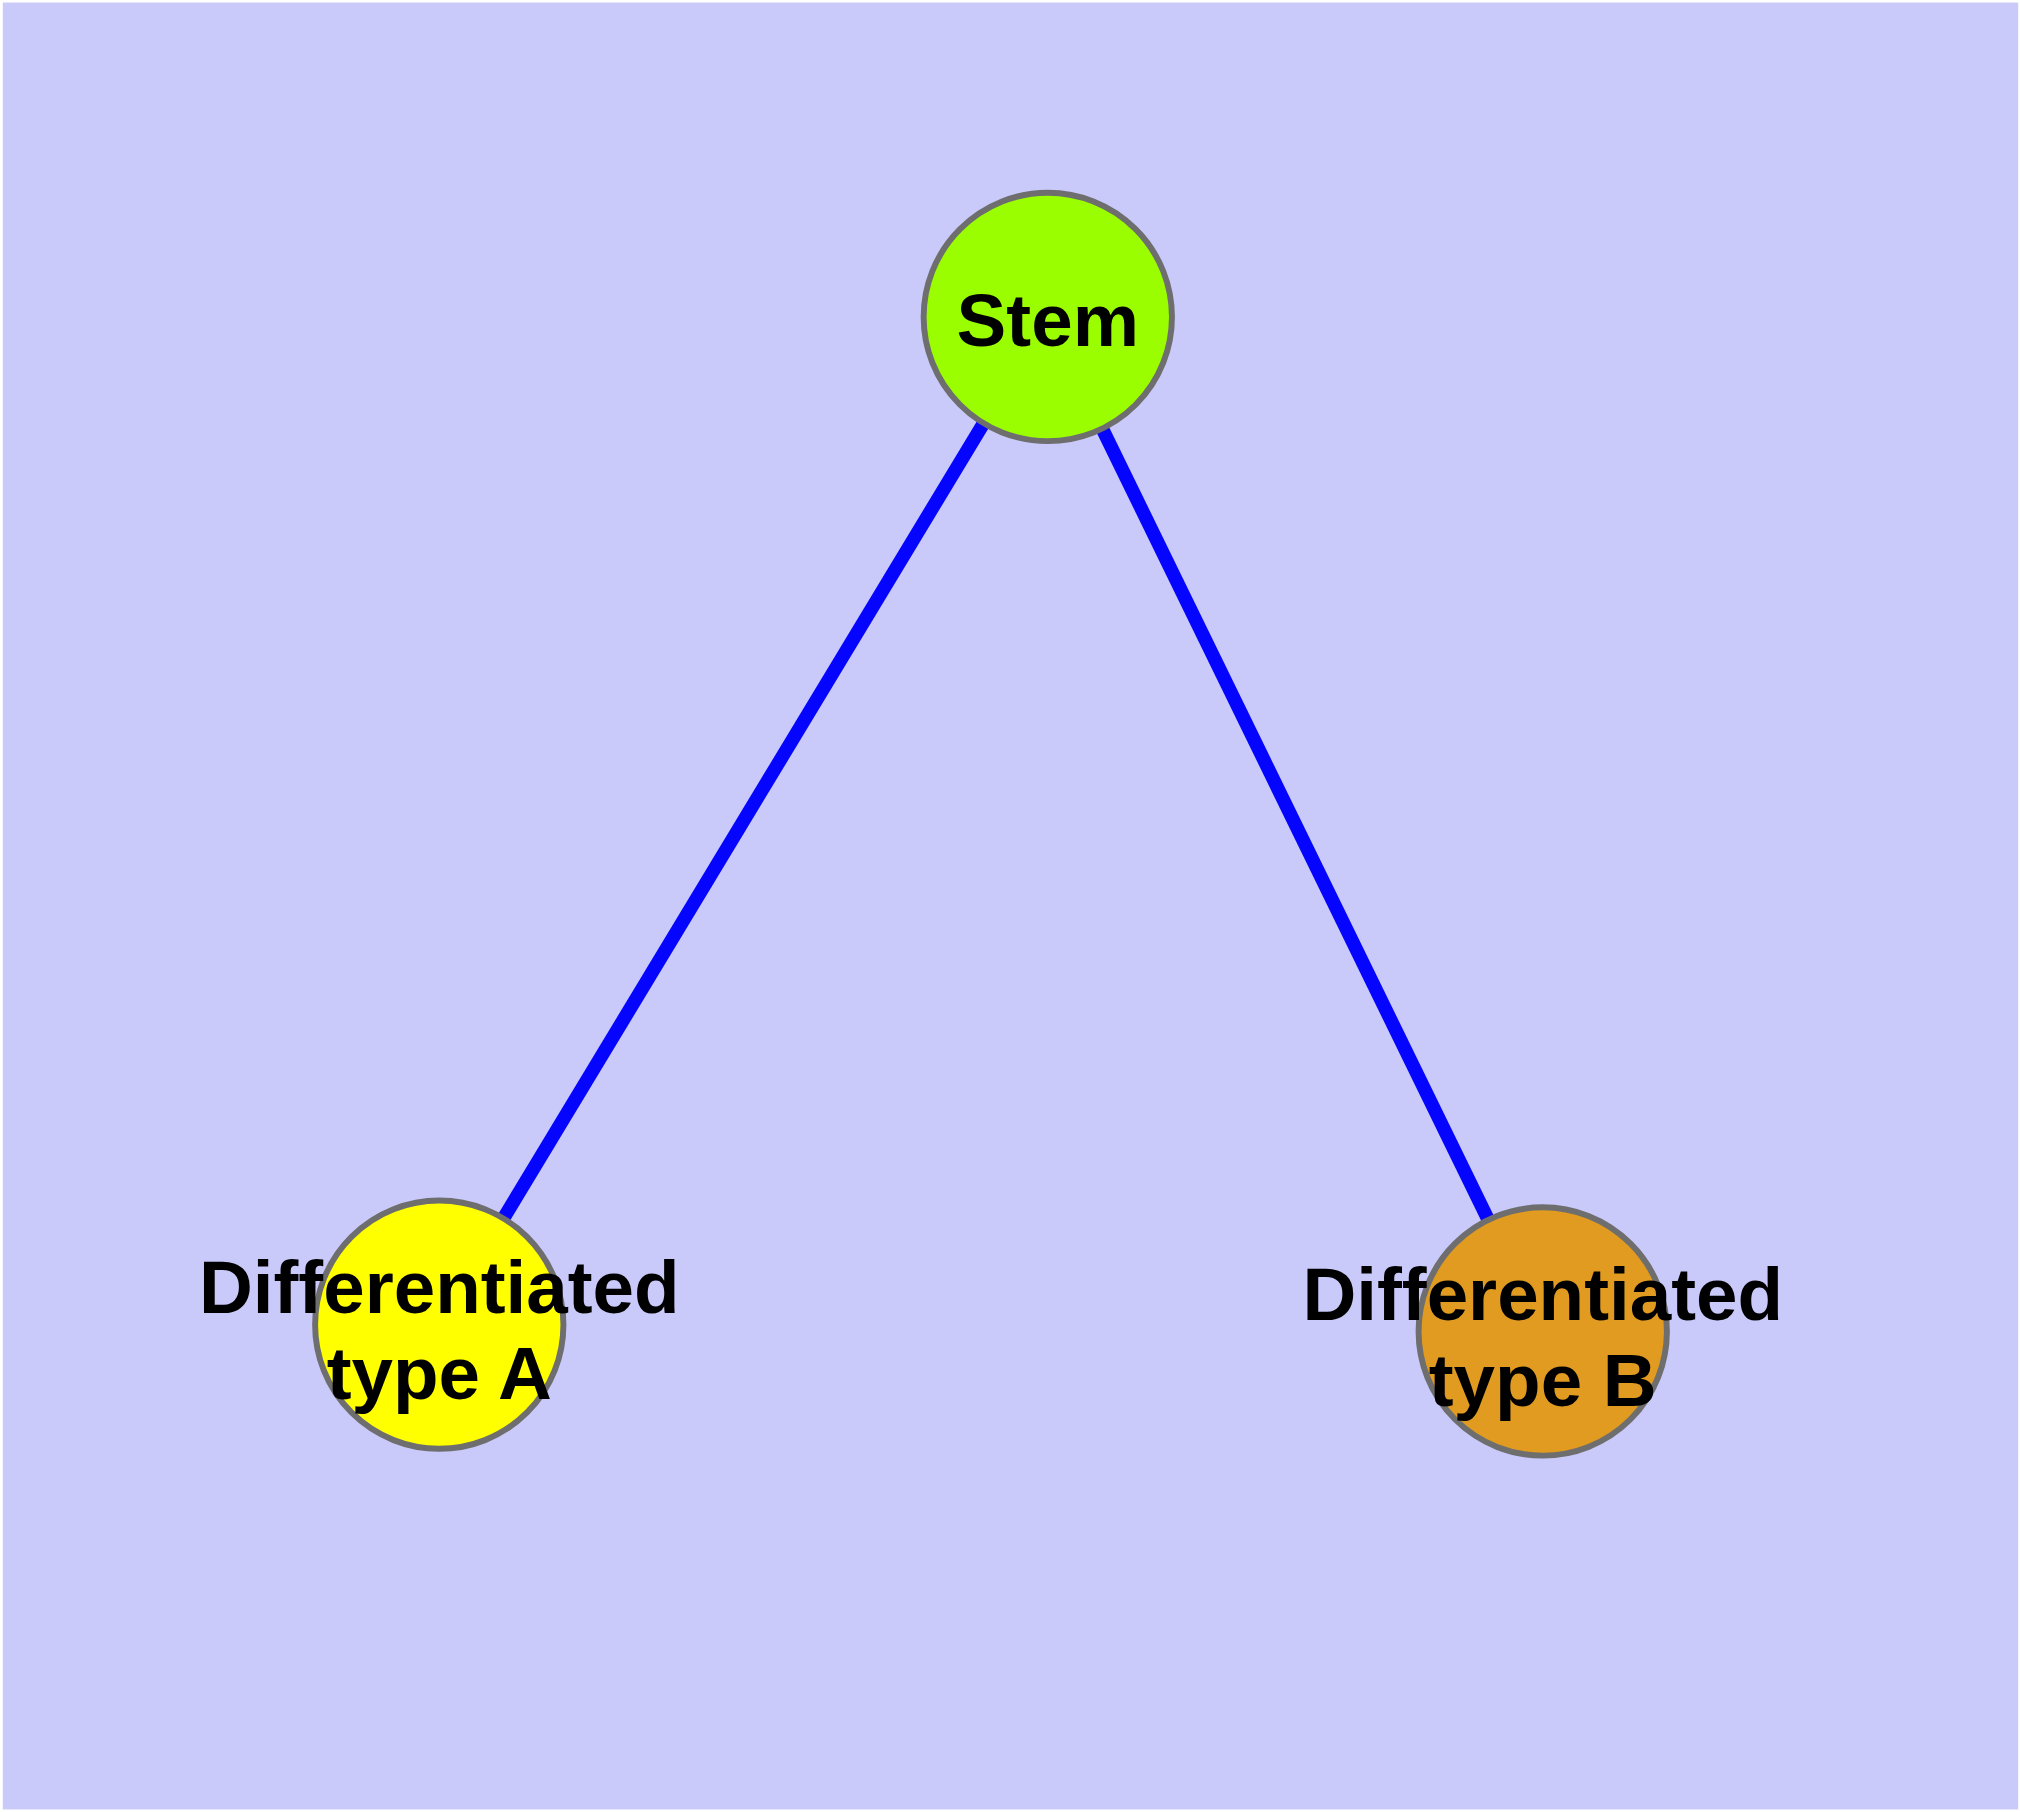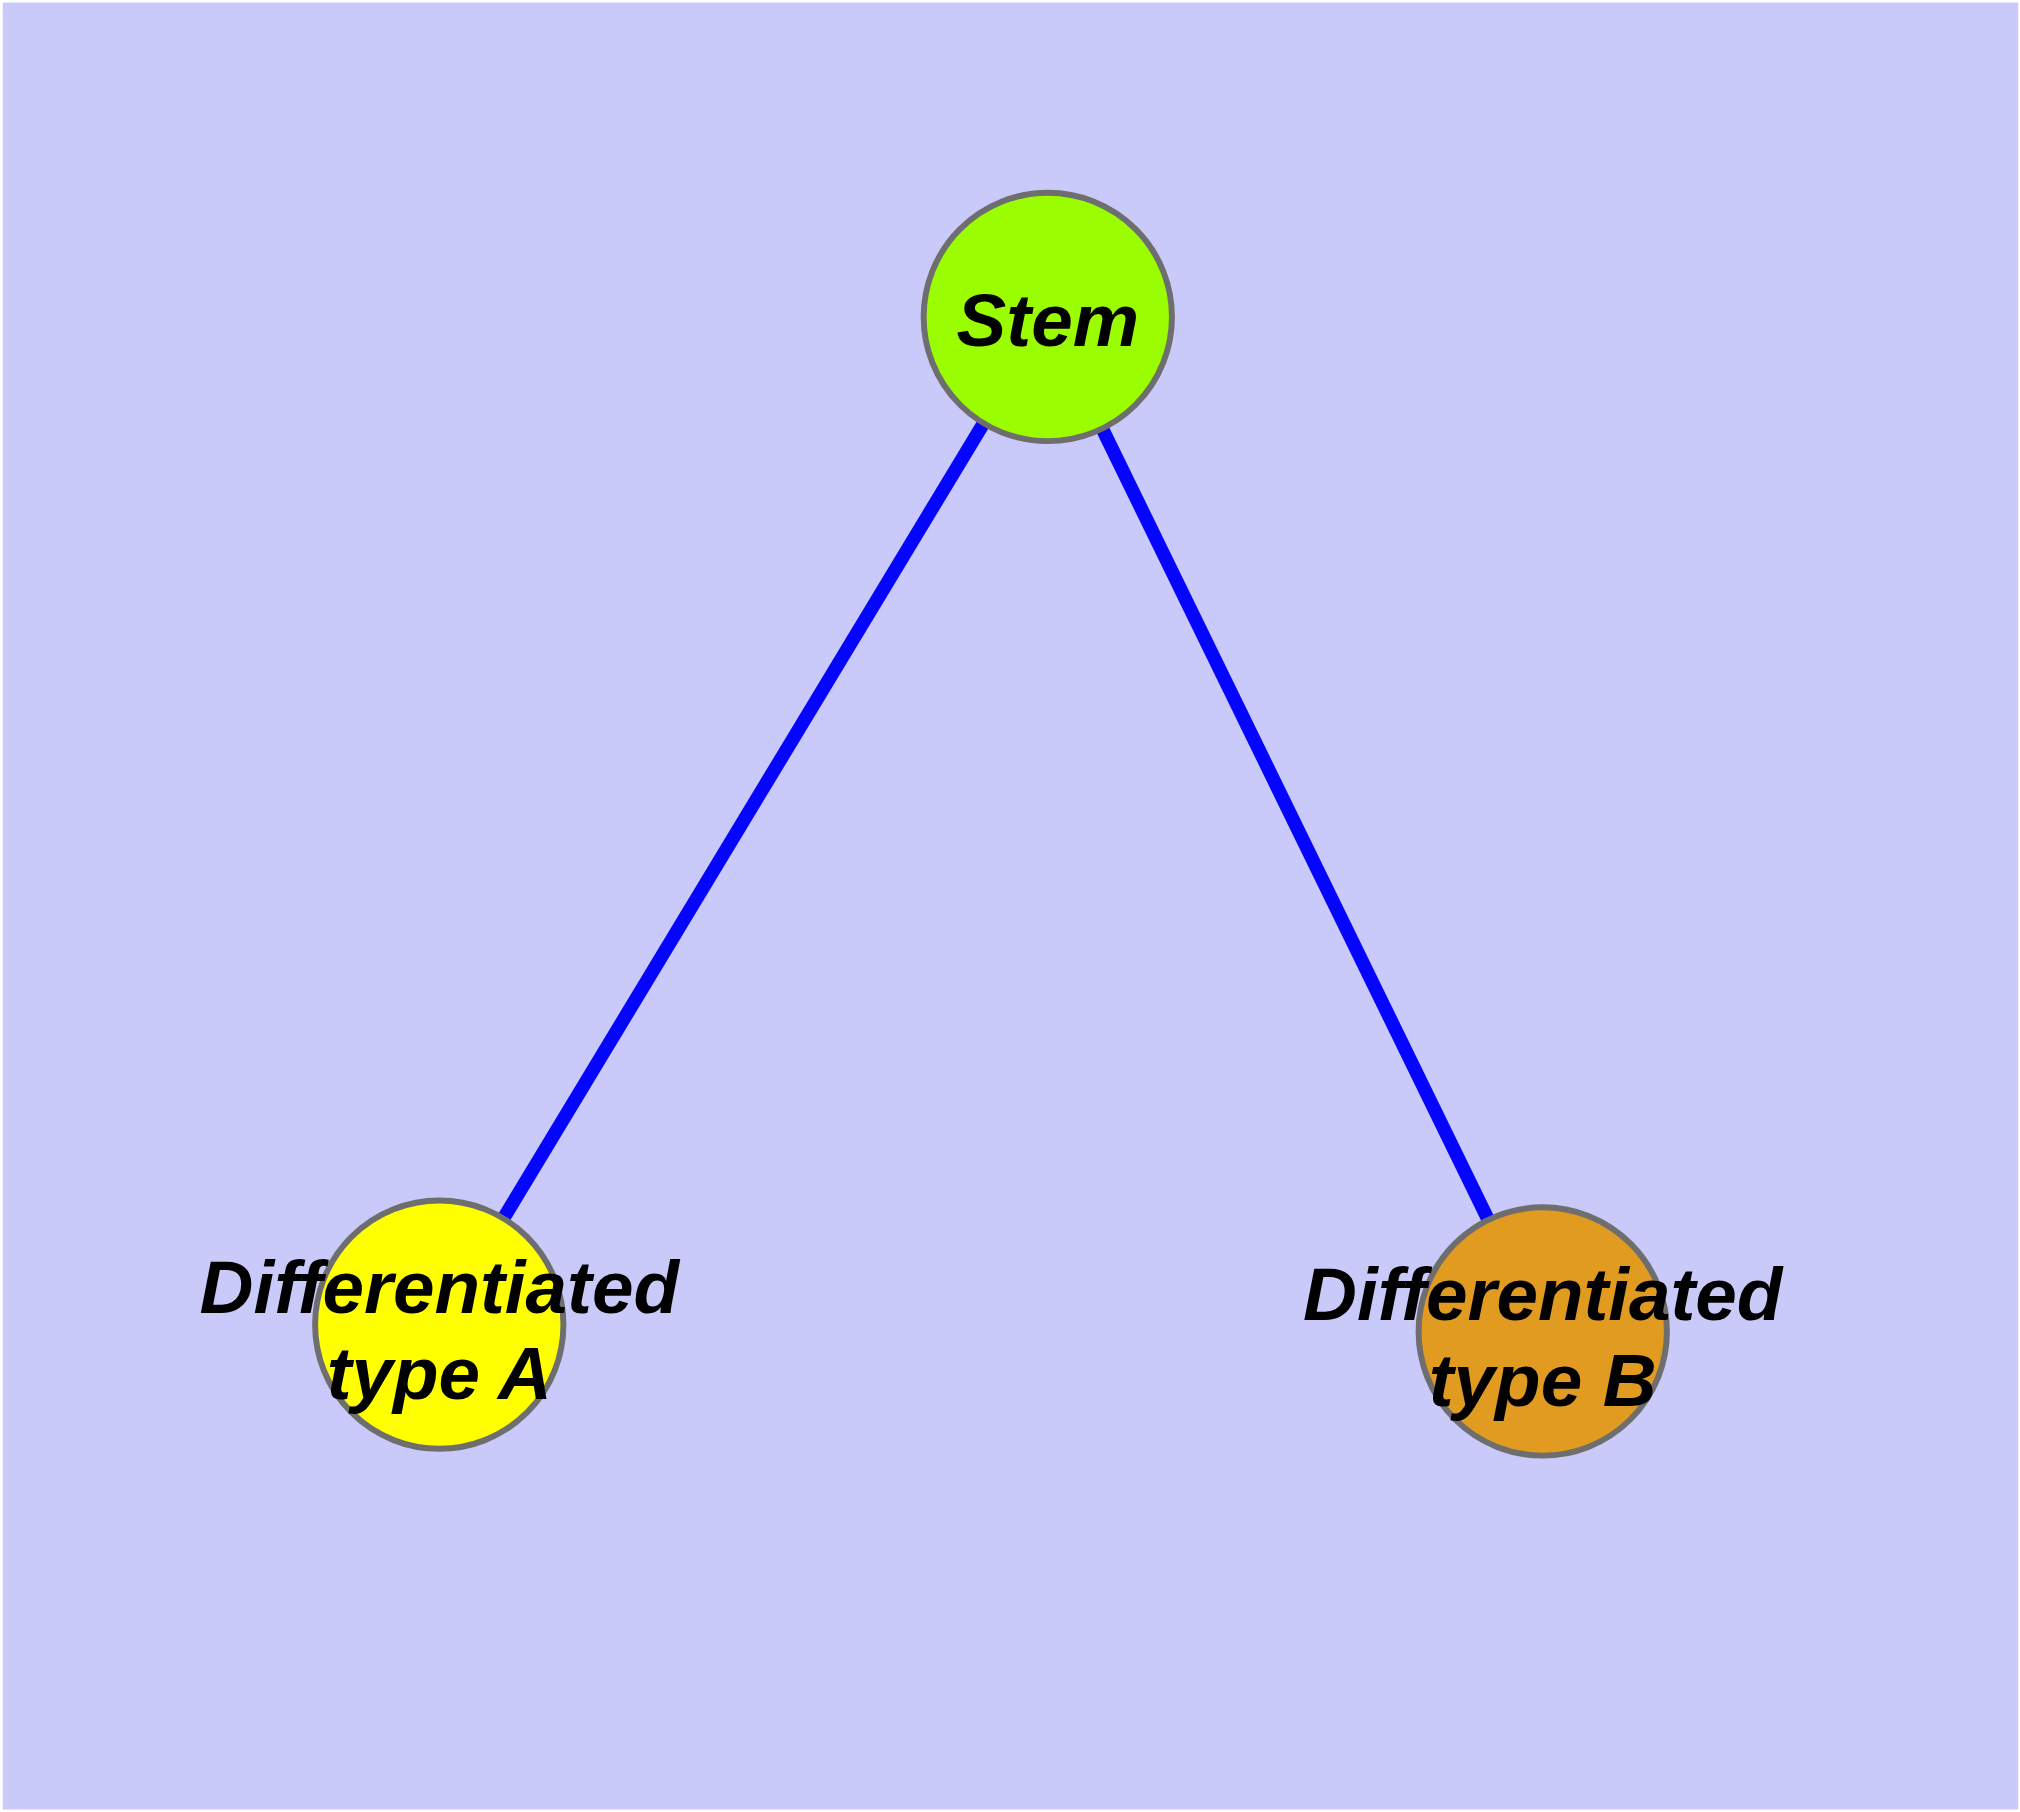--- a/index.html
+++ b/index.html
@@ -7,21 +7,20 @@
     padding: 0;
     width: 2021px;
     height: 1812px;
     background: #ffffff;
     overflow: hidden;
   }
   .stage {
     position: relative;
     width: 1857px;
     height: 1812px;
-    font-style: italic;
   }
   svg.graph {
     position: absolute;
     top: 0;
     left: 0;
     display: block;
   }
   .node-circle {
     stroke: #6e6e6e;
     stroke-width: 7;

